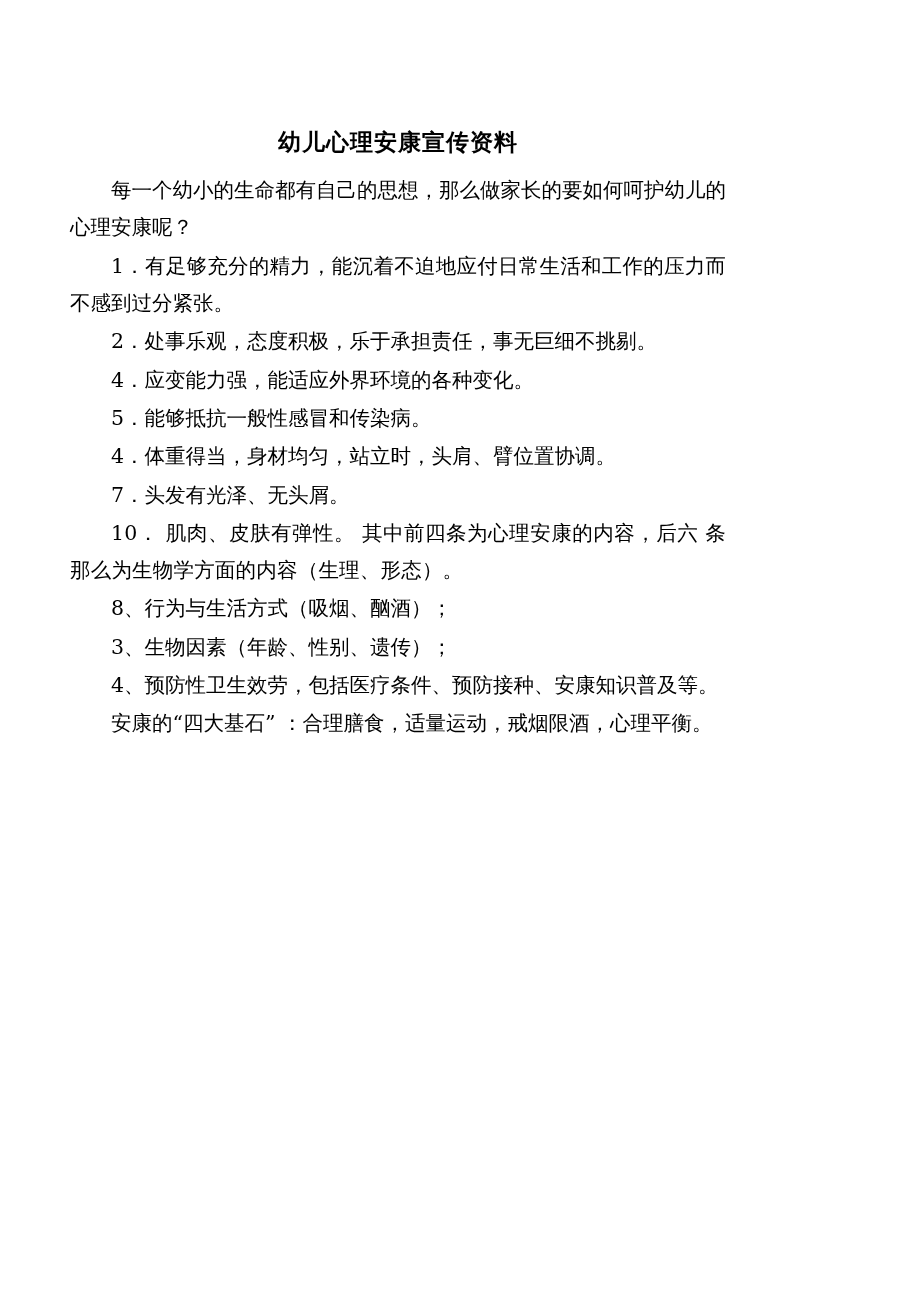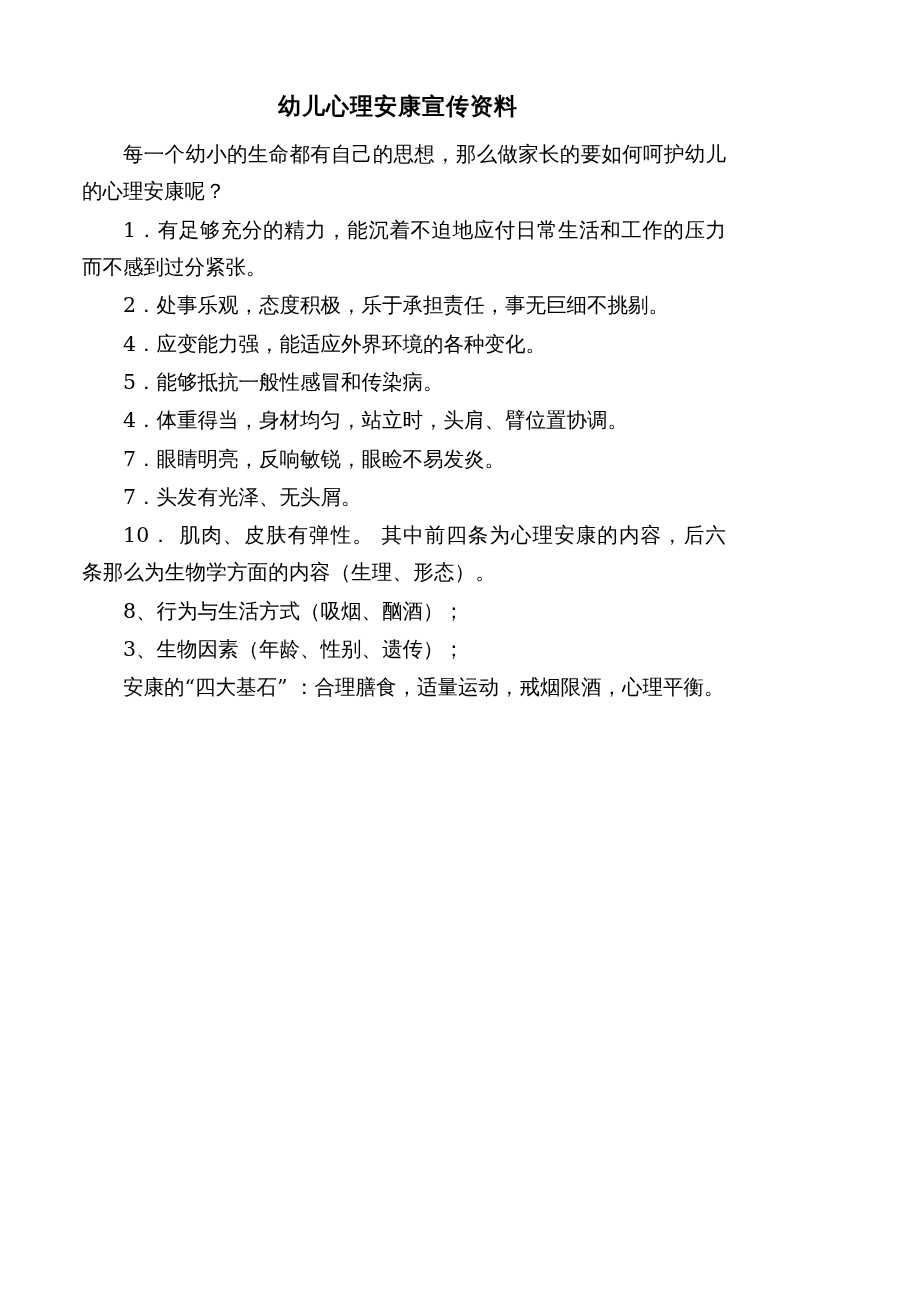--- a/index.html
+++ b/index.html
@@ -12,54 +12,54 @@
     height: 1302px;
     font-family: "DejaVu Serif", "Liberation Serif", serif;
     color: #000000;
     overflow: hidden;
   }
   .page {
     position: relative;
     width: 796px;
     height: 1302px;
     box-sizing: border-box;
-    padding: 72px 70px 40px 70px;
+    padding: 108px 70px 40px 70px;
   }
   .doc-title {
     text-align: center;
     font-family: "DejaVu Sans", "Liberation Sans", sans-serif;
     font-weight: bold;
     font-size: 23px;
     letter-spacing: 1px;
     margin: 18px 0 14px 0;
     line-height: 1.4;
   }
   .para {
     font-size: 20.5px;
     line-height: 1.82;
     text-align: justify;
     text-justify: inter-ideograph;
-    margin: 0 0 1px 12px;
+    margin: 0 0 1px 0;
     text-indent: 2em;
   }
   .spaced {
     letter-spacing: 0.2px;
   }
 </style>
 </head>
 <body>
 
 <div class="page">
   <h1 class="doc-title">幼儿心理安康宣传资料</h1>
 
   <p class="para">每一个幼小的生命都有自己的思想，那么做家长的要如何呵护幼儿的心理安康呢？</p>
   <p class="para">1．有足够充分的精力，能沉着不迫地应付日常生活和工作的压力而不感到过分紧张。</p>
   <p class="para">2．处事乐观，态度积极，乐于承担责任，事无巨细不挑剔。</p>
   <p class="para">4．应变能力强，能适应外界环境的各种变化。</p>
   <p class="para">5．能够抵抗一般性感冒和传染病。</p>
   <p class="para">4．体重得当，身材均匀，站立时，头肩、臂位置协调。</p>
-  <p class="para">7．眼睛明亮，反响敏锐，眼睑不易发炎。</p>
   <p class="para">7．头发有光泽、无头屑。</p>
   <p class="para spaced">10．   肌肉、皮肤有弹性。   其中前四条为心理安康的内容，后六 条那么为生物学方面的内容（生理、形态）。</p>
   <p class="para">8、行为与生活方式（吸烟、酗酒）；</p>
   <p class="para">3、生物因素（年龄、性别、遗传）；</p>
+  <p class="para">4、预防性卫生效劳，包括医疗条件、预防接种、安康知识普及等。</p>
   <p class="para">安康的“四大基石” ：合理膳食，适量运动，戒烟限酒，心理平衡。</p>
 </div>
 
 </body></html>

